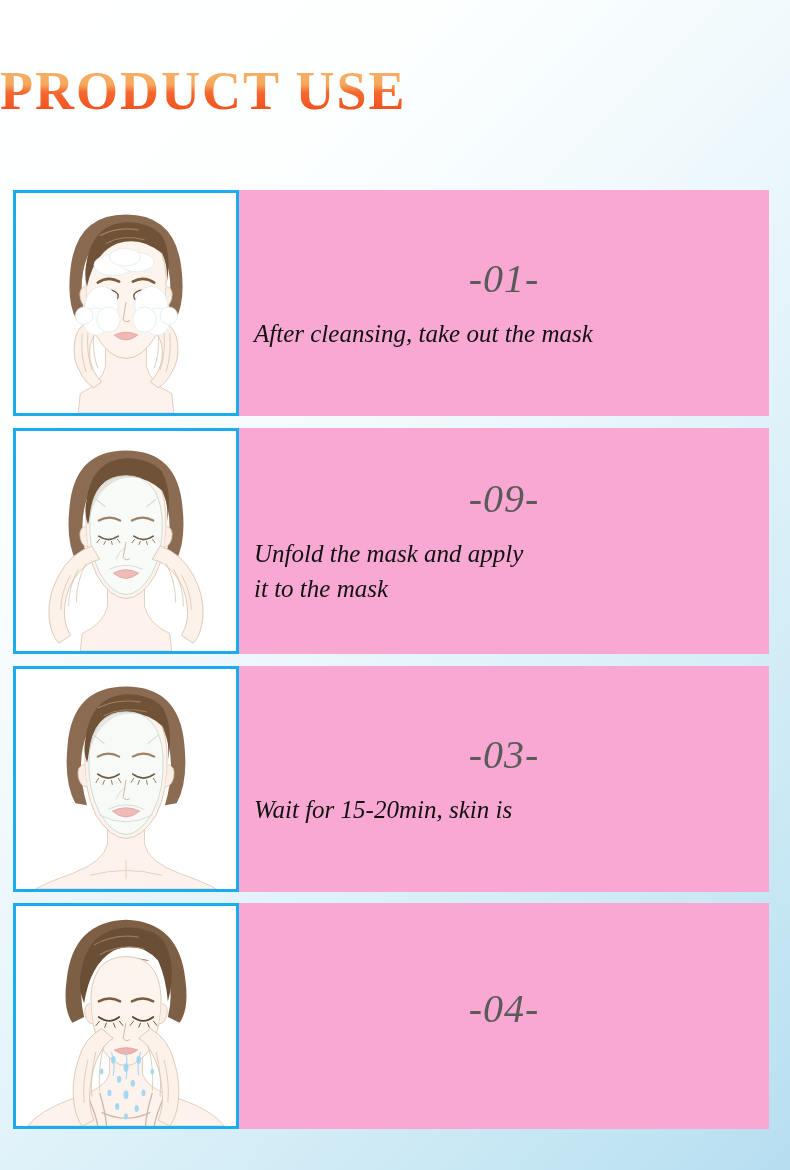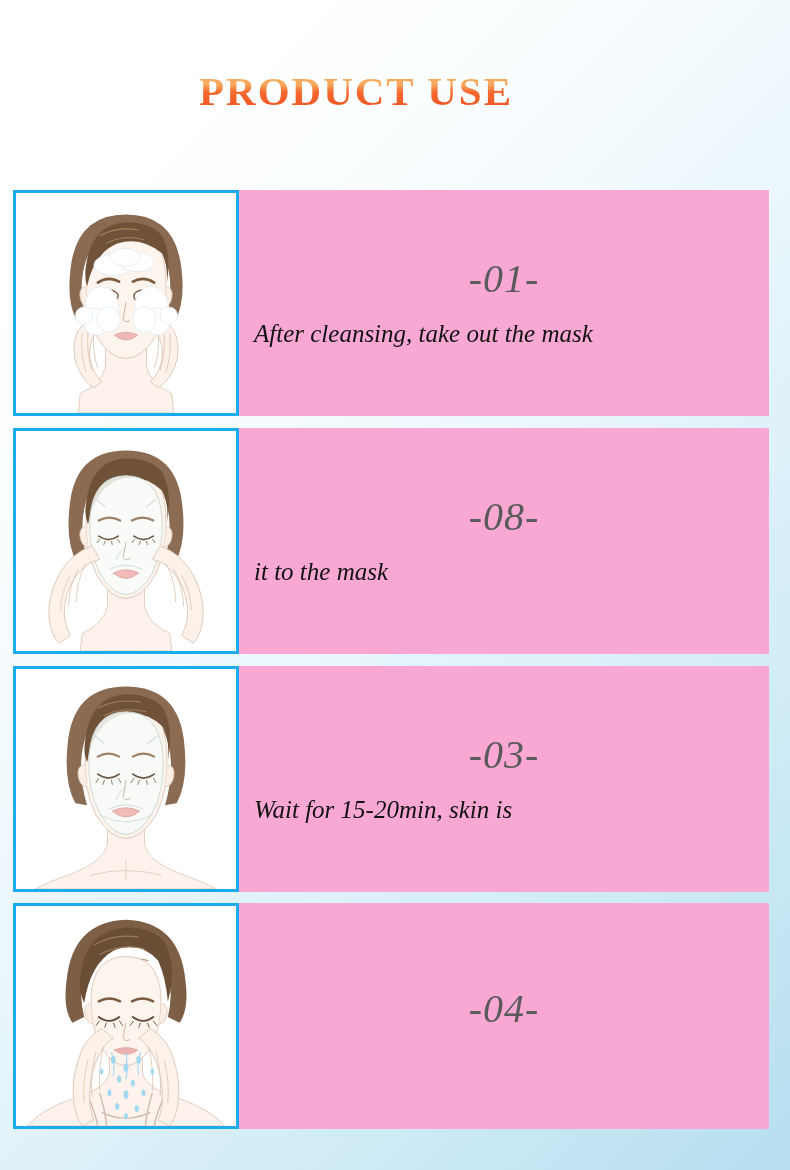--- a/index.html
+++ b/index.html
@@ -32,24 +32,24 @@
     position: absolute;
     top: 0; left: 0;
     width: 790px;
     height: 188px;
   }
   .title {
     position: absolute;
     top: 58px;
     left: 0;
     width: 712px;
-    text-align: center;
+    text-align: left;
     font-family: "Liberation Serif", "DejaVu Serif", serif;
     font-weight: bold;
-    font-size: 41px;
+    font-size: 54px;
     letter-spacing: 2px;
     line-height: 66px;
     background-image: linear-gradient(to bottom,
         #f7b36c 0%,
         #f6a95e 40%,
         #f4692f 52%,
         #f2501f 80%,
         #f04a1c 100%);
     -webkit-background-clip: text;
     background-clip: text;
@@ -228,22 +228,23 @@
           <path d="M148 118 q22 8 34 30 q12 22 10 44 q-2 18 -10 26 l-12 -8 q8 -14 6 -30 q-2 -20 -14 -34 q-10 -12 -22 -14 Z" fill="#fdf2ea" stroke="#d8c3b4" stroke-width="0.9"></path>
           <path d="M56 148 q-10 18 -10 36" stroke="#dcc7b6" stroke-width="0.9" fill="none"></path>
           <path d="M64 142 q-10 18 -10 38" stroke="#dcc7b6" stroke-width="0.9" fill="none"></path>
           <path d="M72 136 q-10 18 -10 40" stroke="#dcc7b6" stroke-width="0.9" fill="none"></path>
           <path d="M170 148 q10 18 10 36" stroke="#dcc7b6" stroke-width="0.9" fill="none"></path>
           <path d="M162 142 q10 18 10 38" stroke="#dcc7b6" stroke-width="0.9" fill="none"></path>
           <path d="M154 136 q10 18 10 40" stroke="#dcc7b6" stroke-width="0.9" fill="none"></path>
         </svg>
       </div>
       <div class="textpane">
-        <div class="step-num">-08-</div>
+        <div class="step-num">-09-</div>
         <div class="step-desc">
+          <span class="line">Unfold the mask and apply</span>
           <span class="line">it to the mask</span>
         </div>
       </div>
     </div>
 
     <div class="step-row row-2">
       <div class="thumb">
         <svg viewBox="0 0 226 226">
           <rect x="0" y="0" width="226" height="226" fill="#ffffff"></rect>
 

